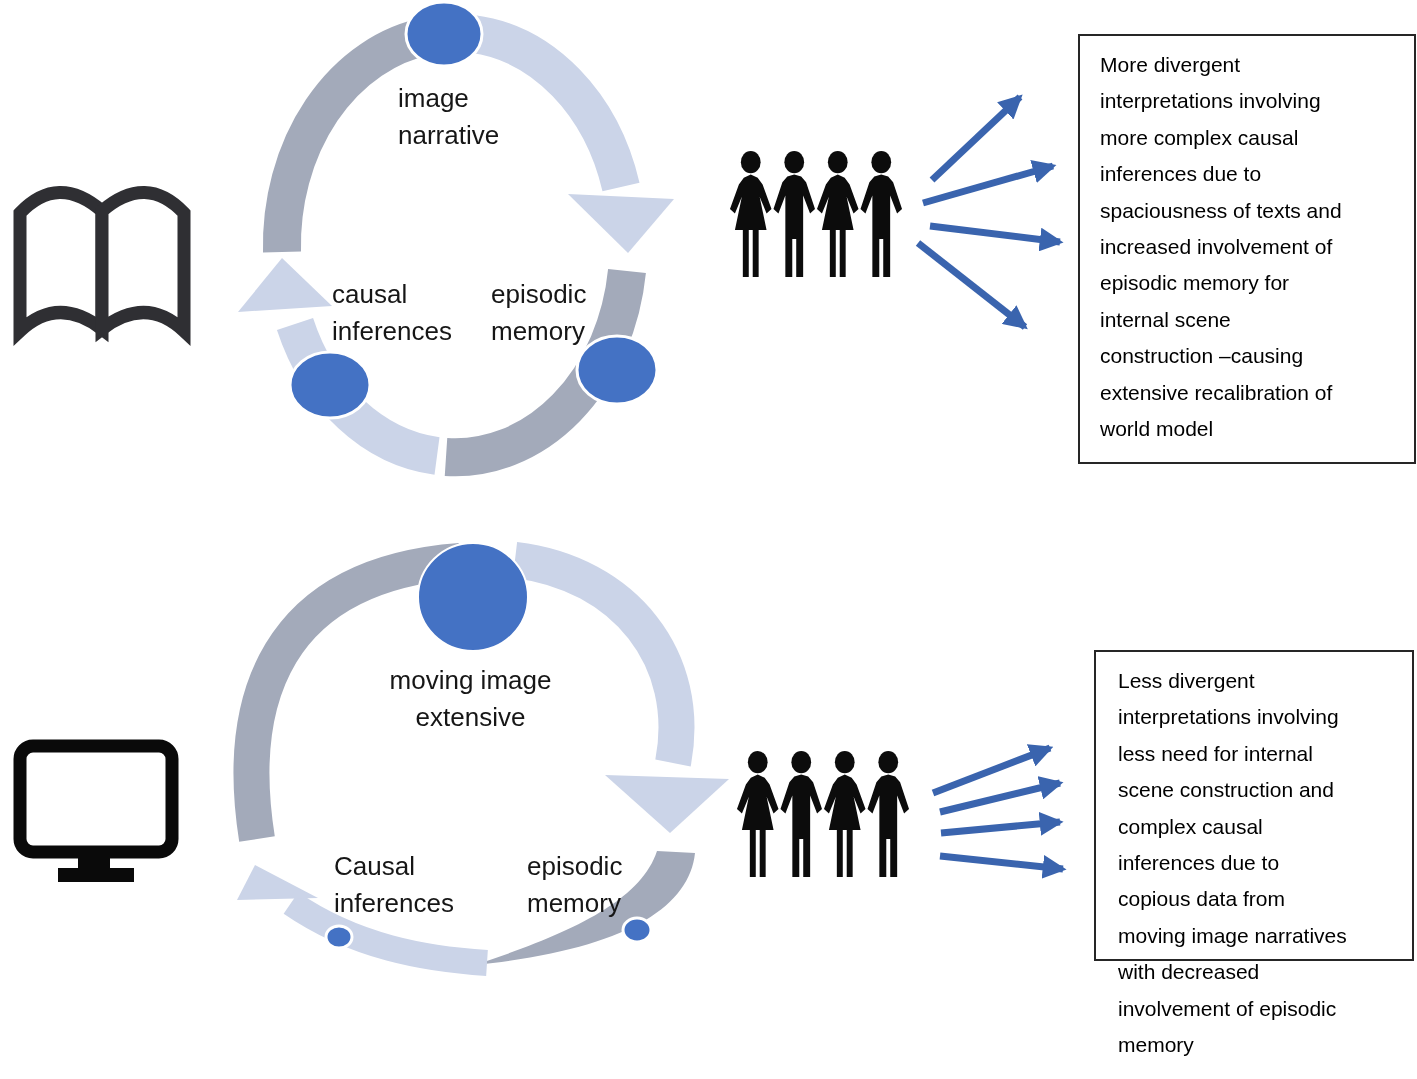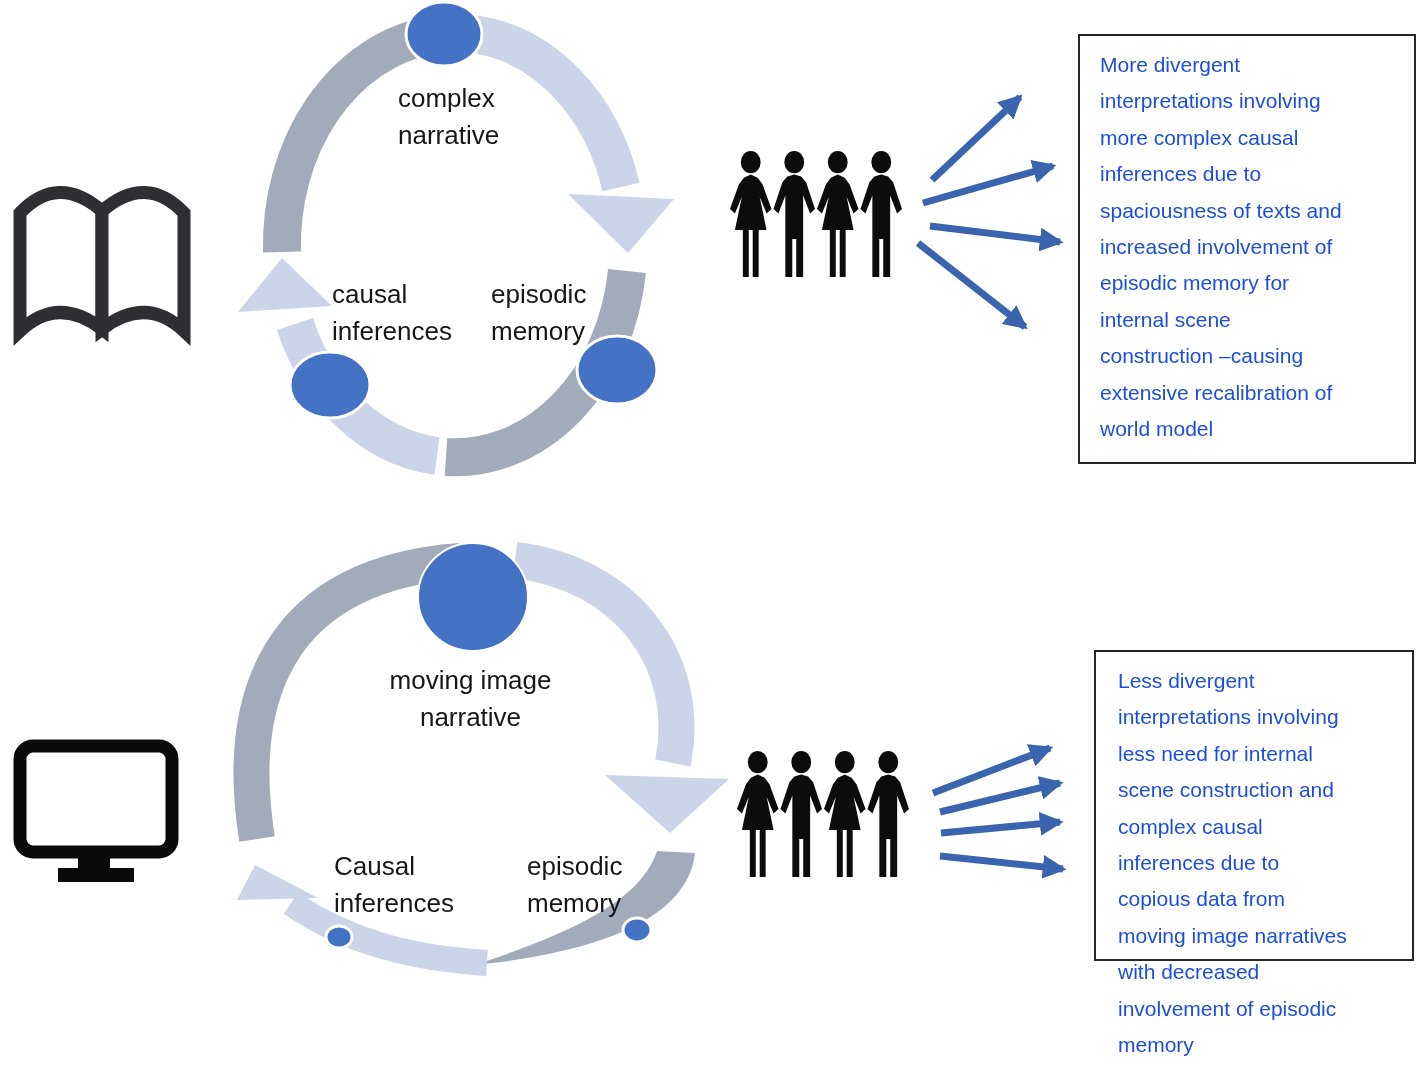--- a/index.html
+++ b/index.html
@@ -7,21 +7,21 @@
     position:relative;width:1417px;height:1079px;background:#ffffff;overflow:hidden;
     font-family:"Liberation Sans", sans-serif;color:#161616;
   }
   .abs{position:absolute;}
   .cycle-label{
     position:absolute;font-size:26px;line-height:37px;color:#161616;
     letter-spacing:0px;
   }
   .outcome-box{
     position:absolute;border:2px solid #262626;background:#ffffff;
-    font-size:21px;line-height:36.4px;color:#1d4ed8;
+    font-size:21px;line-height:36.4px;color:#000000;
     white-space:pre-line;box-sizing:border-box;
   }
   .outcome-box.top{left:1078px;top:34px;width:338px;height:430px;padding:11px 6px 0 20px;}
   .outcome-box.bottom{left:1094px;top:650px;width:320px;height:311px;padding:11px 6px 0 22px;}
   svg{display:block;}
 </style>
 </head>
 <body>
 
 <div id="stage">
@@ -41,21 +41,21 @@
     <polygon points="348,194 454,199 408,253" fill="#CBD4E8"></polygon>
 
     <path d="M217,456 A173,212 0 0 1 75,324" fill="none" stroke="#CBD4E8" stroke-width="38"></path>
     <polygon points="18,312 112,306 62,258" fill="#CBD4E8"></polygon>
 
     <ellipse cx="224" cy="34" rx="38" ry="32" fill="#4472C4" stroke="#ffffff" stroke-width="3"></ellipse>
     <ellipse cx="397" cy="370" rx="40" ry="34" fill="#4472C4" stroke="#ffffff" stroke-width="3"></ellipse>
     <ellipse cx="110" cy="385" rx="40" ry="33" fill="#4472C4" stroke="#ffffff" stroke-width="3"></ellipse>
   </svg>
 
-  <div class="cycle-label" style="left:398px;top:80px;width:135px;">complex narrative</div>
+  <div class="cycle-label" style="left:398px;top:80px;width:135px;">image narrative</div>
   <div class="cycle-label" style="left:332px;top:276px;width:135px;">causal inferences</div>
   <div class="cycle-label" style="left:491px;top:276px;width:135px;">episodic memory</div>
 
   <svg class="abs" style="left:728px;top:151px;" width="176" height="127" viewBox="0 0 178 114" preserveAspectRatio="none">
     <g fill="#0c0c0c">
       <g transform="translate(0,0)">
         <circle cx="23" cy="10" r="10"></circle>
         <path d="M23,21 L16,24 L11,30 L2,52 L7,56 L14,41 L7,71 L15,71 L15,113 L21,113 L21,71 L25,71 L25,113 L31,113 L31,71 L39,71 L32,41 L39,56 L44,52 L35,30 L30,24 Z"></path>
       </g>
       <g transform="translate(44,0)">
@@ -115,21 +115,21 @@
     <path d="M470,318 C464,375 395,415 250,430 C340,400 415,368 432,316 Z" fill="#A3AABA"></path>
 
     <path d="M262,428 C200,424 130,412 66,368" fill="none" stroke="#CBD4E8" stroke-width="26"></path>
     <polygon points="12,365 93,363 30,330" fill="#CBD4E8"></polygon>
 
     <ellipse cx="114" cy="402" rx="13" ry="11" fill="#4472C4" stroke="#ffffff" stroke-width="3"></ellipse>
     <ellipse cx="412" cy="395" rx="14" ry="12" fill="#4472C4" stroke="#ffffff" stroke-width="3"></ellipse>
     <ellipse cx="248" cy="62" rx="55" ry="54" fill="#4472C4" stroke="#ffffff" stroke-width="2"></ellipse>
   </svg>
 
-  <div class="cycle-label" style="left:383px;top:662px;width:175px;text-align:center;">moving image narrative</div>
+  <div class="cycle-label" style="left:383px;top:662px;width:175px;text-align:center;">moving image extensive</div>
   <div class="cycle-label" style="left:334px;top:848px;width:140px;">Causal inferences</div>
   <div class="cycle-label" style="left:527px;top:848px;width:140px;">episodic memory</div>
 
   <svg class="abs" style="left:735px;top:751px;" width="176" height="127" viewBox="0 0 178 114" preserveAspectRatio="none">
     <g fill="#0c0c0c">
       <g transform="translate(0,0)">
         <circle cx="23" cy="10" r="10"></circle>
         <path d="M23,21 L16,24 L11,30 L2,52 L7,56 L14,41 L7,71 L15,71 L15,113 L21,113 L21,71 L25,71 L25,113 L31,113 L31,71 L39,71 L32,41 L39,56 L44,52 L35,30 L30,24 Z"></path>
       </g>
       <g transform="translate(44,0)">

